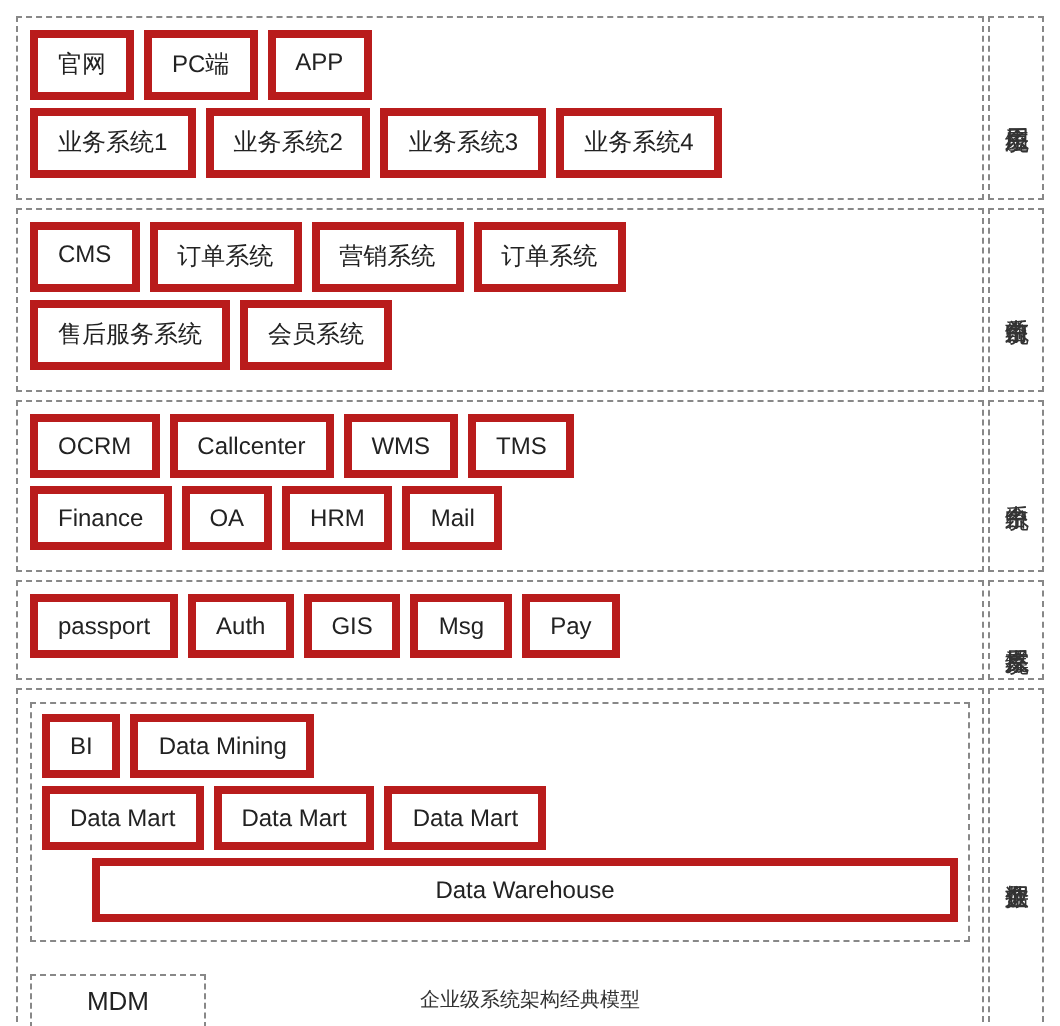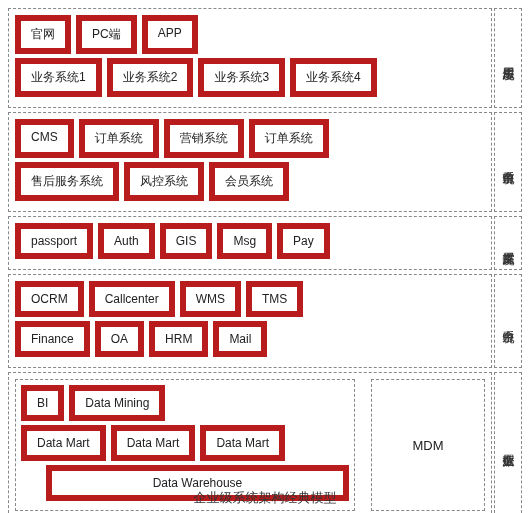--- a/index.html
+++ b/index.html
@@ -43,53 +43,54 @@
       margin-left: 2px;
       white-space: nowrap;
     }
     .boxes-row {
       display: flex;
       flex-wrap: wrap;
       gap: 5px;
       margin-bottom: 4px;
     }
     .box {
-      border: 6px solid #b91c1c;
+      border: 4px solid #b91c1c;
       padding: 5px 10px;
       text-align: center;
       background: #fff;
       font-size: 12px;
       color: #222;
       white-space: nowrap;
     }
     
     .data-layer-inner {
       display: flex;
       gap: 16px;
+      flex-direction: column;
     }
     .data-left {
       flex: 1;
       border: 1.5px dashed #888;
       padding: 5px;
     }
     .data-right {
-      width: 114px;
+      width: 88px;
       border: 1.5px dashed #888;
       padding: 5px;
       display: flex;
       align-items: center;
       justify-content: center;
     }
     .data-right-label {
       font-size: 13px;
       color: #222;
     }
     .footer-title {
       text-align: center;
-      font-size: 13px;
+      font-size: 10px;
       color: #333;
       position: absolute;
       bottom: 6px;
       left: 0;
       right: 0;
     }
   </style>
 </head>
 <body>
 
@@ -115,56 +116,55 @@
   <div class="layer-row">
     <div class="layer-content">
       <div class="boxes-row">
         <div class="box">CMS</div>
         <div class="box">订单系统</div>
         <div class="box">营销系统</div>
         <div class="box">订单系统</div>
       </div>
       <div class="boxes-row">
         <div class="box">售后服务系统</div>
-        <div class="box">风控系统</div>
         <div class="box">会员系统</div>
       </div>
     </div>
     <div class="layer-label">中前台系统</div>
-  </div>
-
-  <div class="layer-row">
-    <div class="layer-content">
-      <div class="boxes-row">
-        <div class="box">passport</div>
-        <div class="box">Auth</div>
-        <div class="box">GIS</div>
-        <div class="box">Msg</div>
-        <div class="box">Pay</div>
-      </div>
-    </div>
-    <div class="layer-label">支撑层系统</div>
   </div>
 
   <div class="layer-row">
     <div class="layer-content">
       <div class="boxes-row">
         <div class="box">OCRM</div>
         <div class="box">Callcenter</div>
         <div class="box">WMS</div>
         <div class="box">TMS</div>
       </div>
       <div class="boxes-row">
         <div class="box">Finance</div>
         <div class="box">OA</div>
         <div class="box">HRM</div>
         <div class="box">Mail</div>
       </div>
     </div>
     <div class="layer-label">中台系统</div>
+  </div>
+
+  <div class="layer-row">
+    <div class="layer-content">
+      <div class="boxes-row">
+        <div class="box">passport</div>
+        <div class="box">Auth</div>
+        <div class="box">GIS</div>
+        <div class="box">Msg</div>
+        <div class="box">Pay</div>
+      </div>
+    </div>
+    <div class="layer-label">支撑层系统</div>
   </div>
 
   <div class="layer-row">
     <div class="layer-content">
       <div class="data-layer-inner">
         <div class="data-left">
           <div class="boxes-row">
             <div class="box">BI</div>
             <div class="box">Data Mining</div>
           </div>

